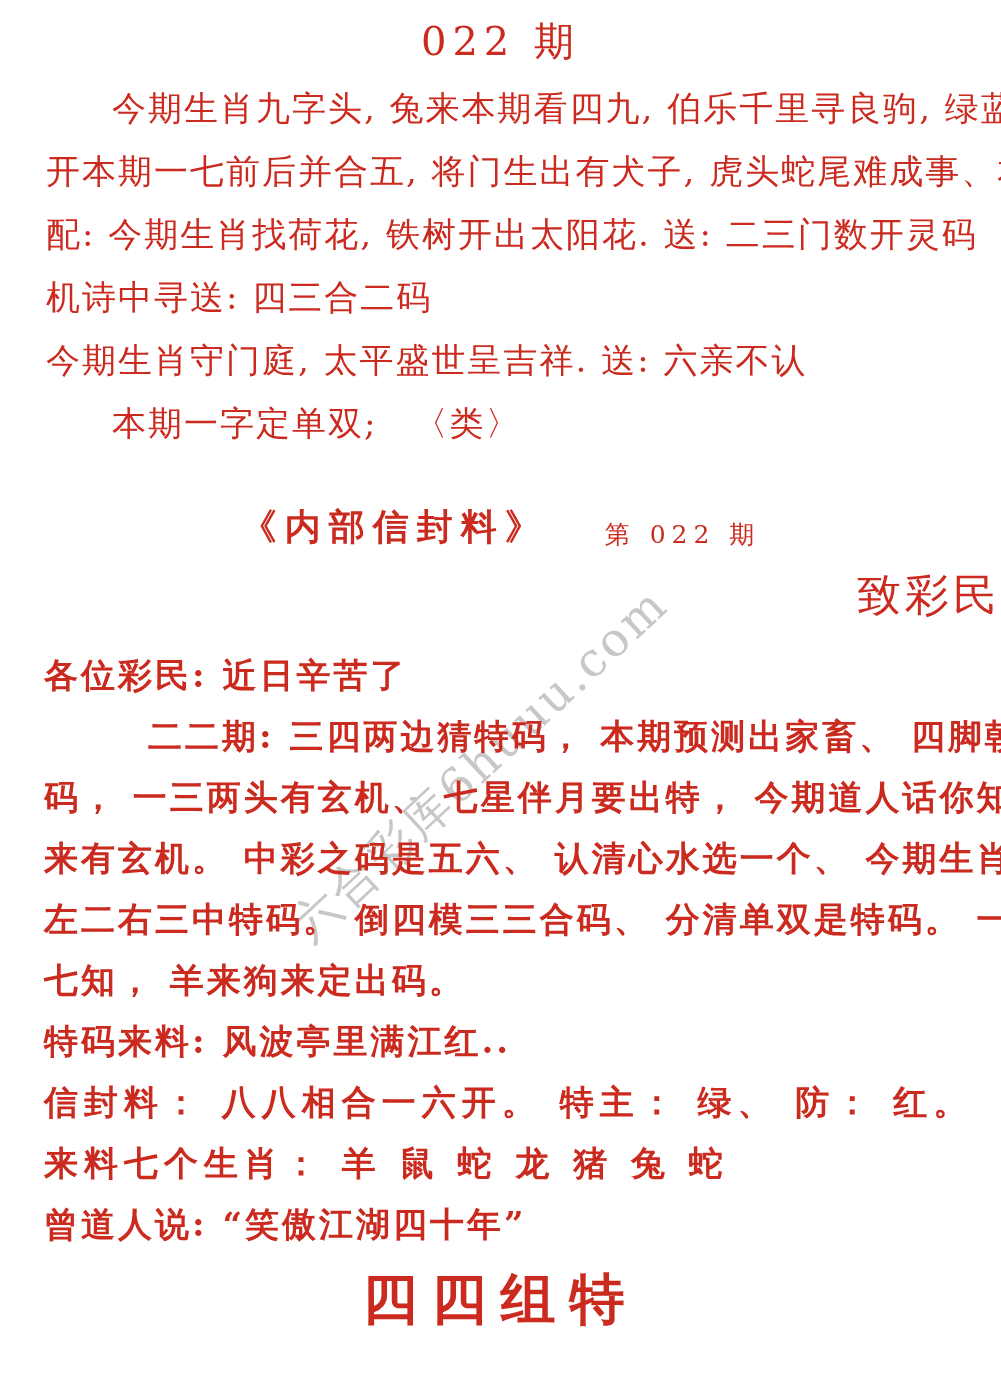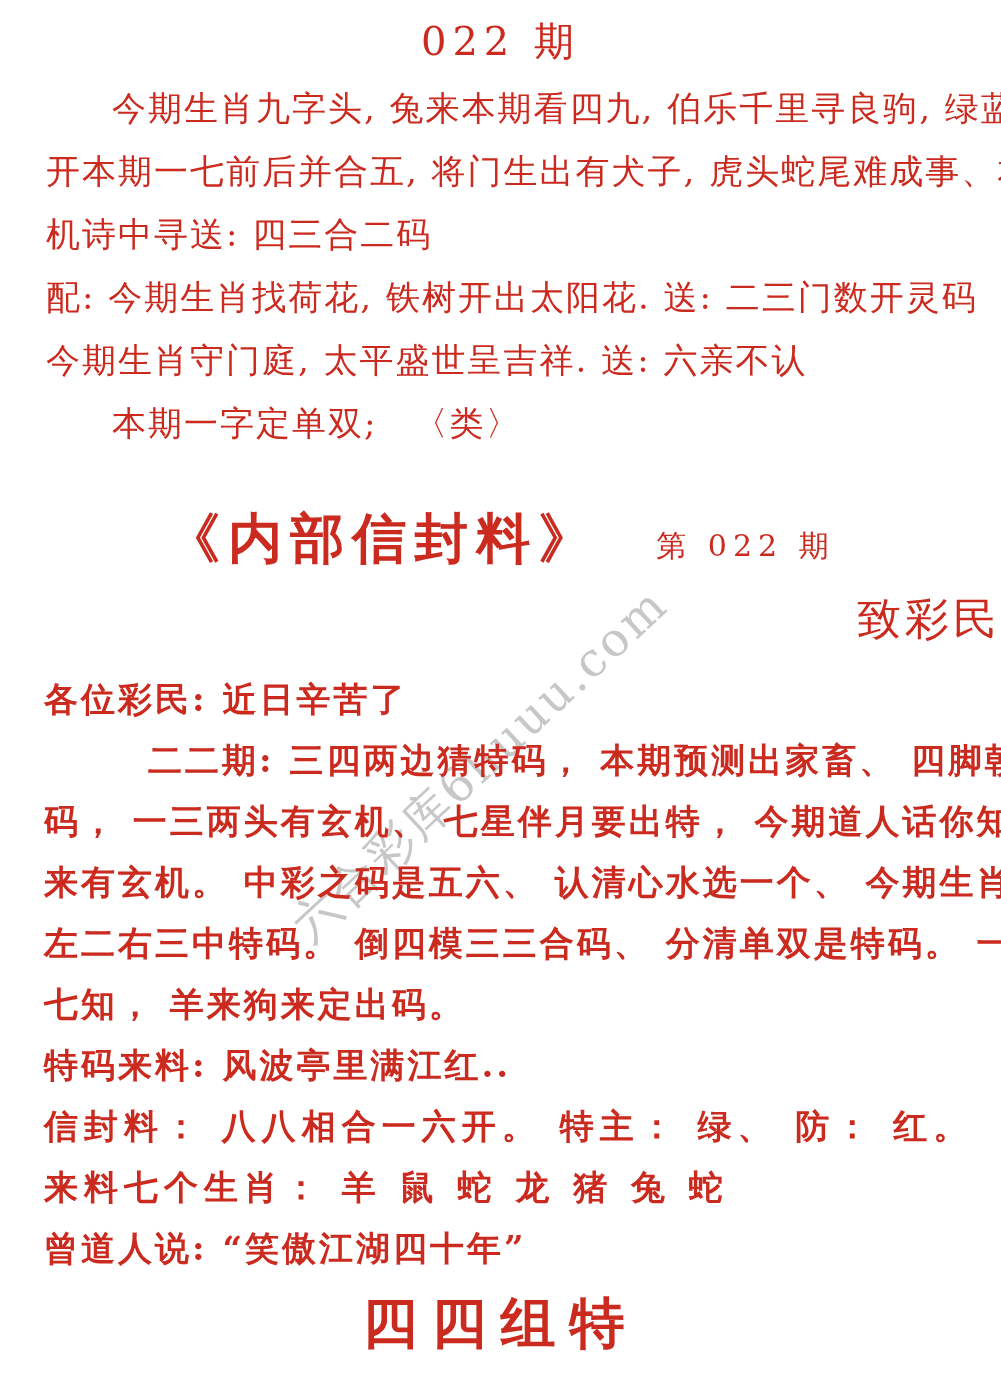--- a/index.html
+++ b/index.html
@@ -64,26 +64,26 @@
   }
   .indent-2 { padding-left: 66px; }
   .env-header {
     display: flex;
     justify-content: center;
     align-items: center;
     margin-top: 48px;
     white-space: nowrap;
   }
   .env-title {
-    font-size: 54px;
+    font-size: 36px;
     font-weight: bold;
     letter-spacing: 8px;
   }
   .env-issue {
-    font-size: 30px;
+    font-size: 25px;
     margin-left: 56px;
     margin-top: 14px;
     letter-spacing: 6px;
   }
   .salutation {
     text-align: right;
     font-size: 44px;
     margin-top: 14px;
     letter-spacing: 4px;
   }
@@ -119,22 +119,22 @@
 
   <div class="content">
 
     <div class="title-row">
       <span class="issue-label">022 期</span>
     </div>
 
     <div class="member-lines">
       <div class="m-line indent-2">今期生肖九字头, 兔来本期看四九, 伯乐千里寻良驹, 绿蓝两波</div>
       <div class="m-line">开本期一七前后并合五, 将门生出有犬子, 虎头蛇尾难成事、本期玄</div>
+      <div class="m-line">配: 今期生肖找荷花, 铁树开出太阳花. 送: 二三门数开灵码</div>
       <div class="m-line">机诗中寻送: 四三合二码</div>
-      <div class="m-line">配: 今期生肖找荷花, 铁树开出太阳花. 送: 二三门数开灵码</div>
       <div class="m-line">今期生肖守门庭, 太平盛世呈吉祥. 送: 六亲不认</div>
       <div class="m-line indent-2">本期一字定单双;　〈类〉</div>
     </div>
 
     <div class="env-header">
       <span class="env-title">《内部信封料》</span>
       <span class="env-issue">第 022 期</span>
     </div>
 
     <div class="salutation">致彩民</div>

